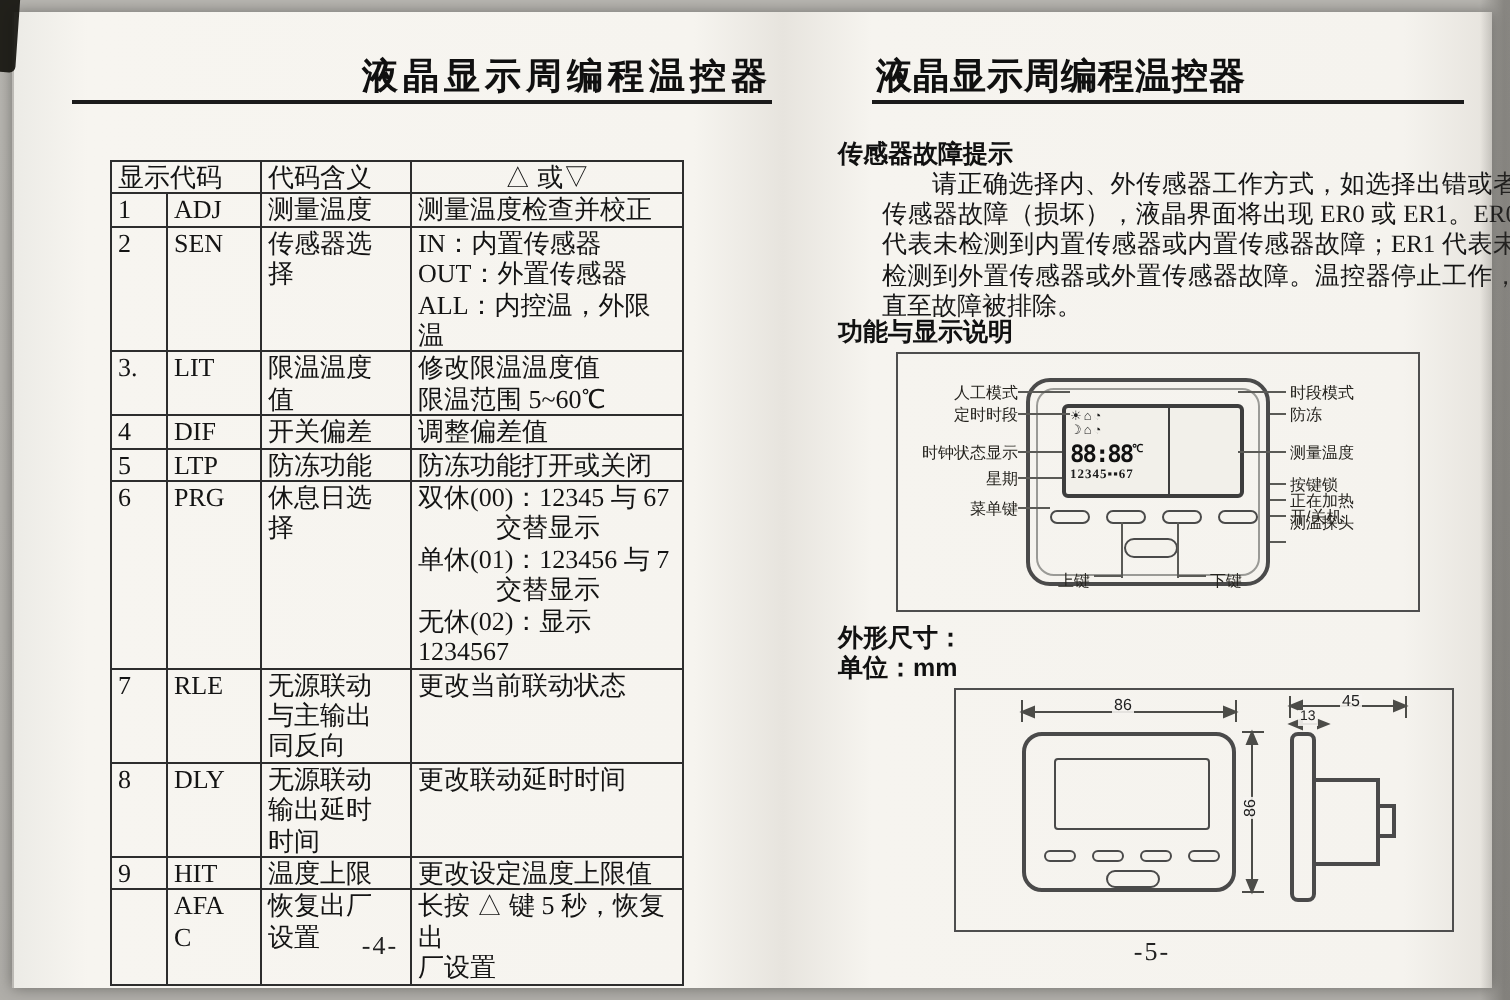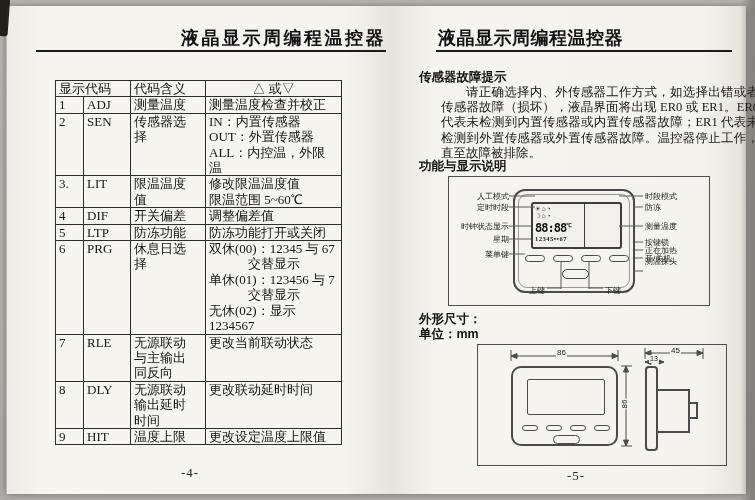--- a/index.html
+++ b/index.html
@@ -184,20 +184,29 @@
 输出延时
 时间</td>
       <td class="pre">更改联动延时时间</td>
     </tr>
     <tr>
       <td>9</td>
       <td>HIT</td>
       <td class="pre">温度上限</td>
       <td class="pre">更改设定温度上限值</td>
     </tr>
+    <tr>
+      <td></td>
+      <td class="pre">AFA
+C</td>
+      <td class="pre">恢复出厂
+设置</td>
+      <td class="pre">长按 △ 键 5 秒，恢复出
+厂设置</td>
+    </tr>
   </tbody>
     </table>
 
   <div id="pagenum-left" class="pagenum">-4-</div>
 
   <div id="title-right" class="pgtitle">液晶显示周编程温控器</div>
   <div id="rule-right" class="rule"></div>
 
   <div id="h-fault" class="rp-heading">传感器故障提示</div>
   <div id="fault-para">请正确选择内、外传感器工作方式，如选择出错或者传感器故障（损坏），液晶界面将出现 ER0 或 ER1。ER0 代表未检测到内置传感器或内置传感器故障；ER1 代表未检测到外置传感器或外置传感器故障。温控器停止工作，直至故障被排除。</div>

